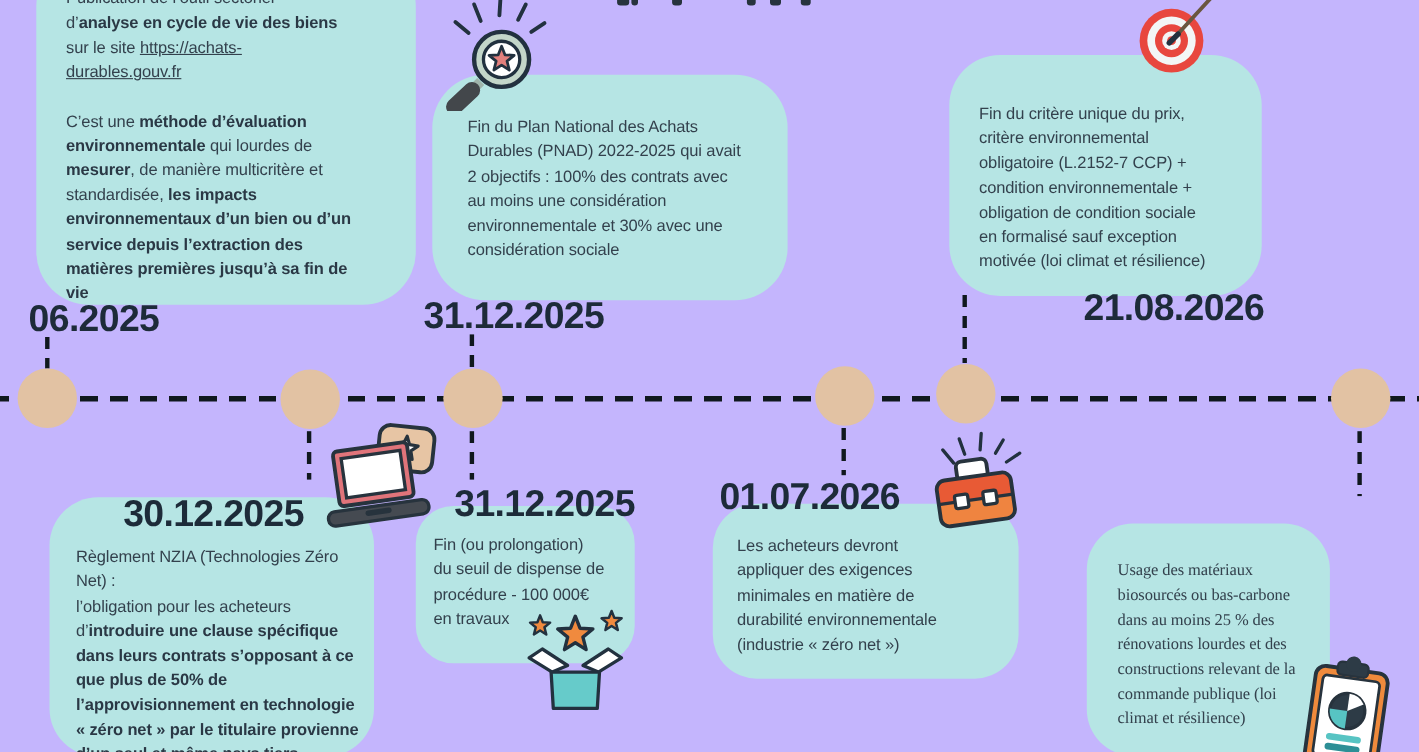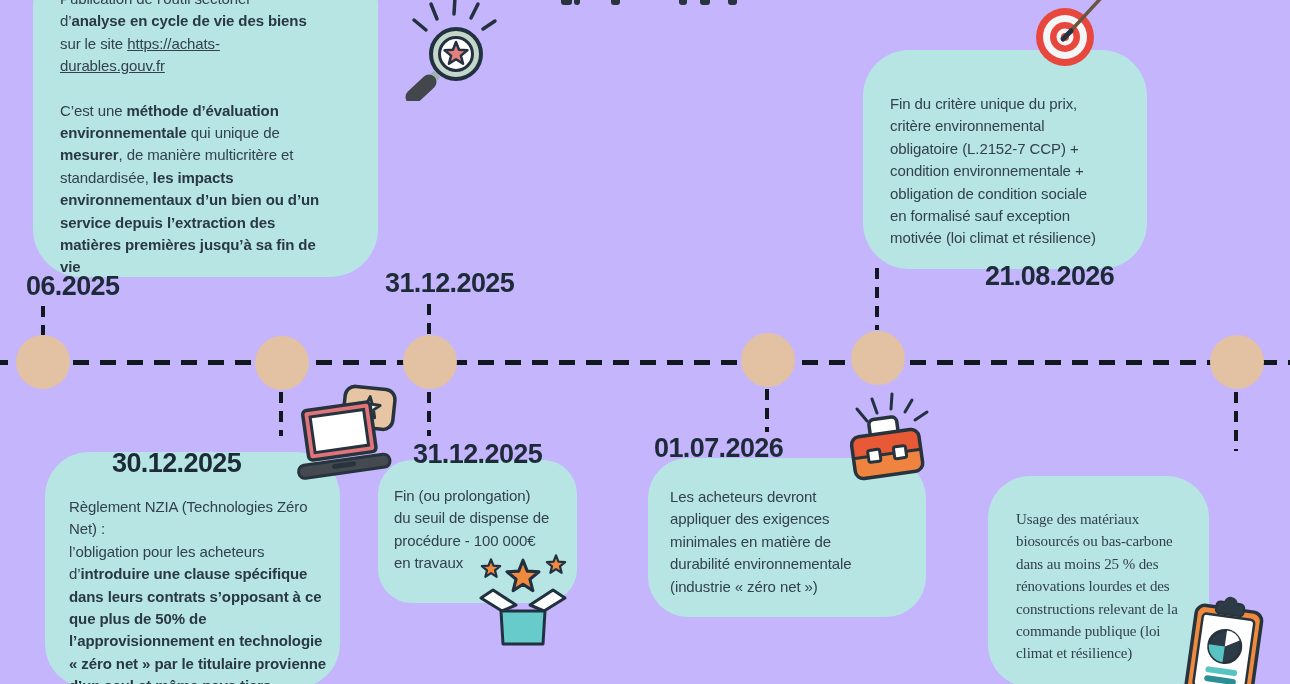--- a/index.html
+++ b/index.html
@@ -29,21 +29,21 @@
   .b0{left:33px;top:-42px;width:345px;height:319px;border-radius:48px;padding:30px 20px 0 27px;}
   .b1{left:393px;top:68px;width:323px;height:205px;border-radius:48px;padding:37px 16px 0 32px;}
   .b2{left:863px;top:50px;width:284px;height:219px;border-radius:46px;padding:43px 8px 0 27px;}
   .b3{left:45px;top:452px;width:295px;height:236px;border-radius:44px;padding:44px 6px 0 24px;}
   .b3 .para{font-size:14.6px;letter-spacing:-0.3px;}
   .b4{left:378px;top:460px;width:199px;height:143px;border-radius:34px;padding:25px 6px 0 16px;}
   .b5{left:648px;top:458px;width:278px;height:159px;border-radius:40px;padding:28px 10px 0 22px;}
   .b6{left:988px;top:476px;width:221px;height:211px;border-radius:42px;padding:32px 8px 0 28px;font-family:Liberation Serif, serif;}
   
   .date{
-    position:absolute;z-index:5;font-size:27px;font-weight:800;letter-spacing:-0.6px;
+    position:absolute;z-index:5;font-size:34px;font-weight:800;letter-spacing:-0.6px;
     color:#1d2b39;white-space:nowrap;text-align:center;
   }
   .d0{left:26px;top:271px;}
   .d1{left:385px;top:268px;}
   .d2{left:985px;top:261px;}
   .d3{left:112px;top:448px;}
   .d4{left:413px;top:439px;}
   .d5{left:654px;top:433px;}
   .d6{left:1032px;top:436px;}
   
@@ -85,27 +85,35 @@
   <div class="node" style="left:741px;top:333px;"></div>
   <div class="node" style="left:851px;top:331px;"></div>
   <div class="node" style="left:1210px;top:335px;"></div>
 
   <div class="box b0">
       <p class="para"><span>Publication de l’outil sectoriel
 d’</span><span class="b">analyse en cycle de vie des biens</span><span>
 sur le site </span><span class="u">https://achats-
 durables.gouv.fr</span></p>
       <p class="para"><span>C’est une </span><span class="b">méthode d’évaluation
-environnementale</span><span> qui unique de
+environnementale</span><span> qui lourdes de
 </span><span class="b">mesurer</span><span>, de manière multicritère et
 standardisée, </span><span class="b">les impacts
 environnementaux d’un bien ou d’un
 service depuis l’extraction des
 matières premières jusqu’à sa fin de
 vie</span></p>
+    </div>
+  <div class="box b1">
+      <p class="para"><span>Fin du Plan National des Achats
+Durables (PNAD) 2022-2025 qui avait
+2 objectifs : 100% des contrats avec
+au moins une considération
+environnementale et 30% avec une
+considération sociale</span></p>
     </div>
   <div class="box b2">
       <p class="para"><span>Fin du critère unique du prix,
 critère environnemental
 obligatoire (L.2152-7 CCP) +
 condition environnementale +
 obligation de condition sociale
 en formalisé sauf exception
 motivée (loi climat et résilience)</span></p>
     </div>

